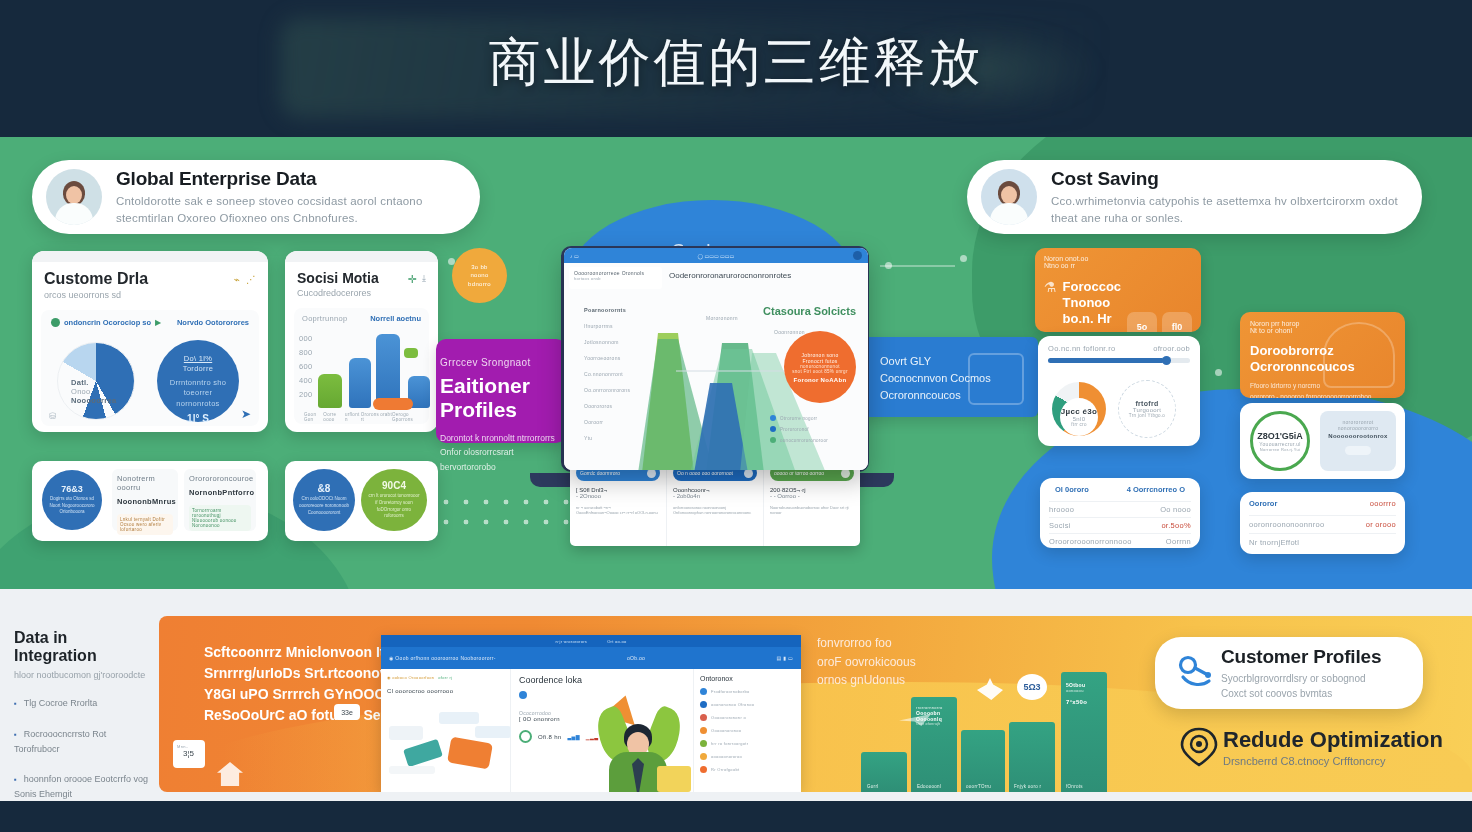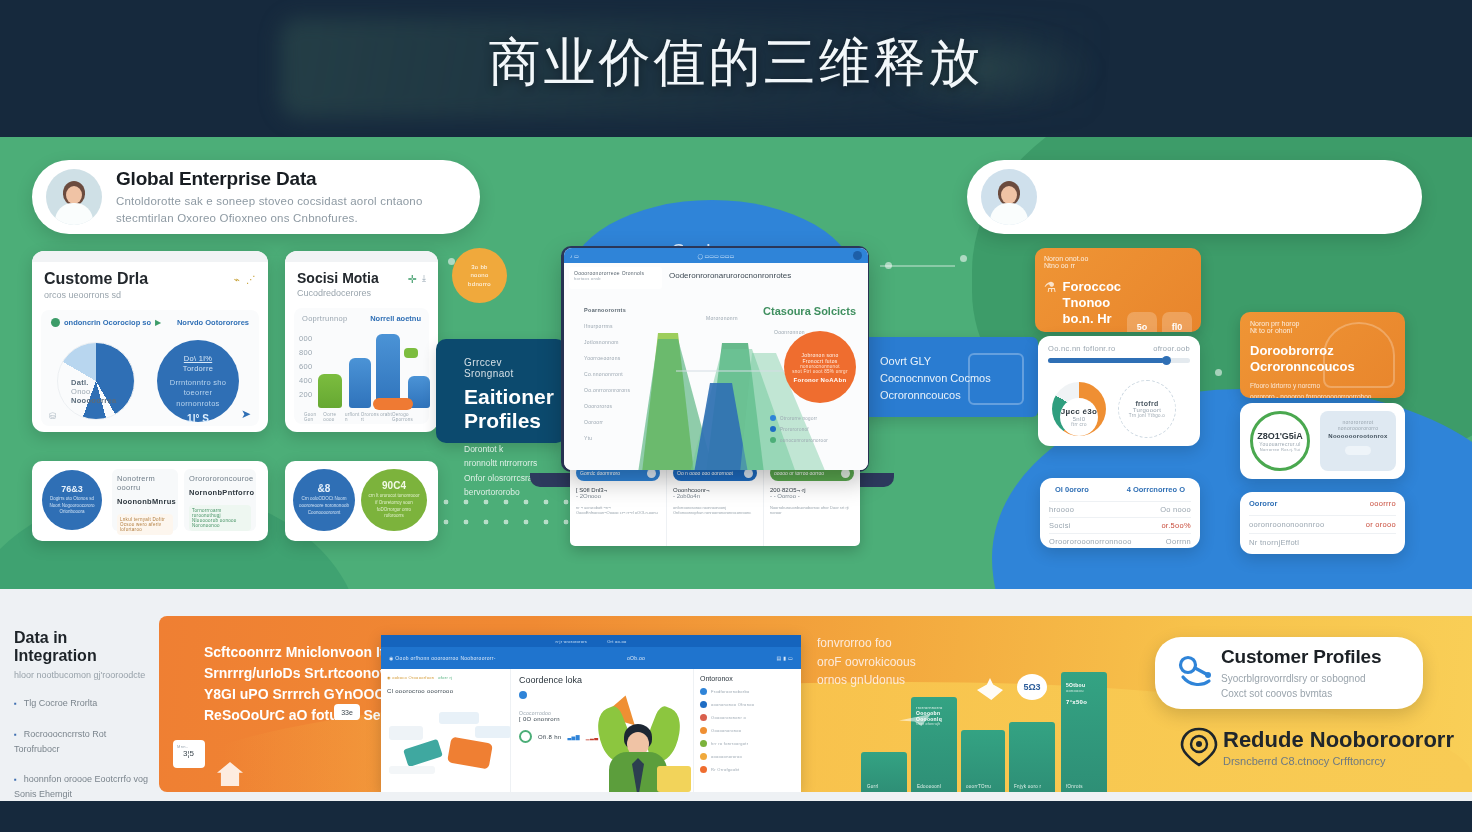--- a/index.html
+++ b/index.html
@@ -86,21 +86,21 @@
   .wcard-h { padding: 8px 12px 4px 12px; }
   .wc-title { font-size: 16px; font-weight: 700; color: #23282d; filter: blur(.3px); }
   .wc-sub { font-size: 9px; color: #9aa5ad; margin-top: 2px; filter: blur(.4px); }
   .wcard-inner { margin: 6px 9px 9px 9px; background: #fafbfc; border-radius: 8px; position: relative; }
 
   .tiny { font-size: 7.5px; color: #9aa6b0; filter: blur(.35px); letter-spacing: .3px; }
   .tiny-b { font-size: 7.5px; color: #2f6fb5; filter: blur(.35px); font-weight: 700; }
 
   
   .green-panel {
-    position: absolute; background: #0c4a6e; border-radius: 10px; padding: 18px 28px;
+    position: absolute; background: #a21caf; border-radius: 10px; padding: 18px 4px;
     box-shadow: 0 5px 14px rgba(0,0,0,.16);
   }
   .gp-kicker { font-size: 10px; color: rgba(255,255,255,.82); filter: blur(.4px); letter-spacing: .4px; }
   .gp-title { font-size: 21px; line-height: 1.12; color: #fff; font-weight: 700; margin-top: 6px; filter: blur(.25px); }
   .gp-body { font-size: 8.5px; color: rgba(255,255,255,.82); margin-top: 10px; line-height: 1.7; filter: blur(.45px); }
 
   
   .blue-panel {
     position: absolute; background: #2a7cd1; border-radius: 6px; padding: 16px 18px;
     box-shadow: 0 5px 14px rgba(0,0,0,.14); overflow: hidden;
@@ -244,20 +244,24 @@
       <div class="pill-title">Global Enterprise Data</div>
       <div class="pill-sub">Cntoldorotte sak e soneep stoveo cocsidast aorol cntaono stecmtirlan Oxoreo Ofioxneo ons Cnbnofures.</div>
     </div>
   </div>
 
   <div class="pill-card" style="left:967px;top:160px;width:455px;height:74px;">
     <div class="avatar av-b">
       <div class="head"></div>
         <div class="face"></div>
         <div class="body-s"></div>
+    </div>
+    <div class="pill-text">
+      <div class="pill-title">Cost Saving</div>
+      <div class="pill-sub">Cco.wrhimetonvia catypohis te  asettemxa hv olbxertcirorxm oxdot theat ane ruha or sonles.</div>
     </div>
   </div>
 
   <div class="wcard" style="left:32px;top:251px;width:236px;height:181px;">
     <div class="wcard-bar"></div>
     <div class="wcard-h" style="display:flex;justify-content:space-between;align-items:flex-start;">
       <div>
         <div class="wc-title">Custome Drla</div>
         <div class="wc-sub">orcos ueoorrons sd</div>
       </div>
@@ -843,19 +847,19 @@
 
   <div class="opt-row">
     <div style="width:48px;flex:0 0 48px;display:flex;align-items:center;justify-content:center;">
       <svg width="40" height="42" viewBox="0 0 40 42">
         <path d="M20 3 C9 3, 3 11, 3 19 C3 28, 20 39, 20 39 C20 39, 37 28, 37 19 C37 11, 31 3, 20 3 Z" fill="none" stroke="#1d252b" stroke-width="2.6"></path>
         <circle cx="20" cy="18" r="8" fill="none" stroke="#1d252b" stroke-width="2.4"></circle>
         <circle cx="20" cy="18" r="3" fill="#1d252b"></circle>
       </svg>
     </div>
     <div>
-      <div class="opt-title">Redude Nooboroororr</div>
+      <div class="opt-title">Redude Optimization</div>
       <div class="opt-sub">Drsncberrd C8.ctnocy Crfftoncrcy</div>
     </div>
   </div>
 
   <div class="footer-bar"></div>
 </div>
 
 </body></html>

